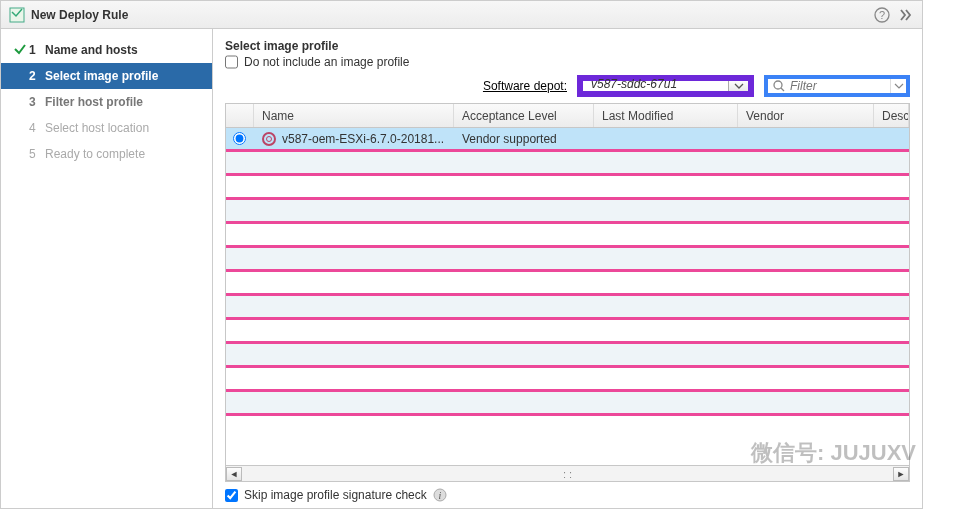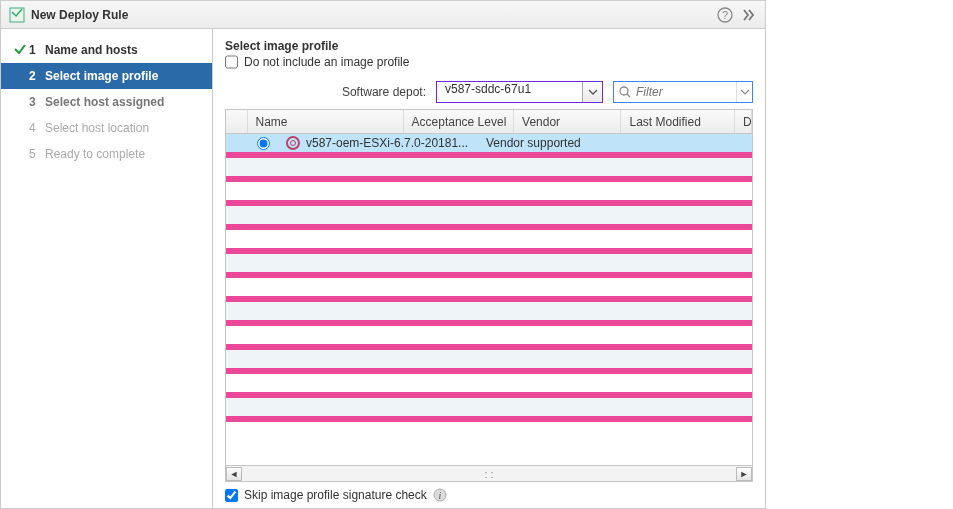--- a/index.html
+++ b/index.html
@@ -1,58 +1,58 @@
 <!DOCTYPE html>
 <html><head>
 <meta charset="utf-8">
 <style>
   * { box-sizing: border-box; margin: 0; padding: 0; }
   body { font-family: Arial, Helvetica, sans-serif; font-size: 12px; color: #333; background: #fff; width: 953px; height: 509px; overflow: hidden; }
-  .window { width: 766px; height: 509px; display: flex; flex-direction: column; border: 1px solid #ccc; }
+  .window { width: 923px; height: 509px; display: flex; flex-direction: column; border: 1px solid #ccc; }
   .titlebar { background: linear-gradient(#f7f7f7,#ececec); border-bottom: 1px solid #ccc; height: 28px; display: flex; align-items: center; padding: 0 8px; }
   .titlebar .title-text { font-weight: bold; color: #333; margin-left: 6px; }
   .titlebar .spacer { flex: 1; }
   .help-icon svg, .next-icon svg, .title-icon svg, .info-icon svg, .dd-icon svg, .mag-icon svg, .filter-dd svg { display: block; }
   .body { display: flex; flex: 1; min-height: 0; }
   .sidebar { width: 212px; background: #fff; border-right: 1px solid #ccc; padding: 8px 0; }
   .step { display: flex; align-items: center; height: 26px; padding-left: 10px; font-size: 12px; }
   .step .check-col { width: 18px; display:flex; align-items:center; justify-content:center; }
   .step .num { width: 16px; font-weight: bold; color:#333; }
   .step .label { }
   .step.done .num, .step.done .label { color: #333; font-weight: bold; }
   .step.active { background: #2a6aa8; color: #fff; border-radius:0; }
   .step.active .num, .step.active .label { color: #fff; font-weight: bold; }
   .step.future .num, .step.future .label { color: #777; font-weight: bold; }
   .step.disabled .num, .step.disabled .label { color: #aaa; font-weight: normal; }
   .check-icon { color: #1d9a3e; }
   .main { flex: 1; display: flex; flex-direction: column; padding: 10px 12px 6px 12px; min-width: 0; }
   .page-title { font-weight: bold; color: #333; margin-bottom: 2px; }
   .page-sub { color: #555; margin-bottom: 14px; }
-  .chk-row { display: flex; margin-bottom: 12px; }
+  .chk-row { display: flex; margin-bottom: 6px; }
   .chk-row input { margin-right:6px; }
   .depot-row { display: flex; align-items: center; justify-content: flex-end; margin-bottom: 6px; gap:10px; }
-  .depot-label { color:#404040; }
-  .dropdown { display:flex; align-items:flex-start; border:1px solid #6d28d9; height:22px; background:#fff; }
+  .depot-label { color:#000000;text-decoration:underline; }
+  .dropdown { display:flex; align-items:flex-end; border:6px solid #6d28d9; height:22px; background:#fff;font-style:italic; }
   .dropdown .dd-text { padding:0 8px; min-width:145px; color:#333; }
   .dropdown .dd-btn { width:20px; height:100%; border-left:1px solid #aaa; display:flex; align-items:center; justify-content:center; background:linear-gradient(#fdfdfd,#eaeaea); }
-  .filter { display:flex; align-items:center; border:1px solid #3b82f6; height:22px; background:#fff; }
+  .filter { display:flex; align-items:center; border:4px solid #3b82f6; height:22px; background:#fff; }
   .filter .mag { width:22px; display:flex; align-items:center; justify-content:center; color:#888; }
   .filter input { border:none; outline:none; width:100px; font-size:12px; font-style:italic; color:#888; }
   .filter .filter-dd { width:16px; display:flex; align-items:center; justify-content:center; border-left:1px solid #ddd; height:100%; }
   .table-wrap { flex:1; border:1px solid #c7c7c7; display:flex; flex-direction:column; min-height:0; }
   .thead { display:flex; background:linear-gradient(#fafafa,#ececec); border-bottom:1px solid #c7c7c7; height:24px; align-items:center; font-weight:normal; color:#444;text-align:right; }
   .th, .td { border-right:1px solid #dcdcdc; height:100%; display:flex; align-items:center; padding:0 8px; overflow:hidden; white-space:nowrap; }
   .col-radio { width:28px; padding:0; justify-content:center; }
   .col-name { width:200px; }
   .col-acc { width:140px; }
   .col-vendor { width:136px; }
   .col-mod { width:144px; }
   .col-desc { flex:1; }
   .tbody { flex:1; overflow-y:auto; background:#fff; }
-  .tr { display:flex; height:24px; align-items:flex-start; border-bottom:6px solid #ec4899;padding-left:24px; }
+  .tr { display:flex; height:24px; align-items:flex-start; border-bottom:3px solid #ec4899; }
   .tr.selected { background:#bfe3f9; }
   .tr.stripe { background:#eef4f8; }
   .tr .td { border-right:1px solid transparent; }
   .scrollbar-bottom { height:16px; border-top:1px solid #c7c7c7; display:flex; align-items:center; background:#f3f3f3; position:relative; }
   .scroll-btn { width:16px; height:14px; background:linear-gradient(#fdfdfd,#e5e5e5); border:1px solid #bbb; display:flex; align-items:center; justify-content:center; font-size:9px; color:#444; }
   .scroll-track { flex:1; height:14px; display:flex; align-items:center; justify-content:center; color:#888; font-size:11px; }
   .bottom-chk { display:flex; align-items:center; margin-top:6px; }
   .bottom-chk input { margin-right:6px; }
   .watermark { position:absolute; right:6px; bottom:40px; font-size:22px; color:rgba(0,0,0,0.25); font-weight:bold; pointer-events:none; }
   .profile-icon { width:14px; height:14px; border-radius:50%; border:2px solid #bb4466; margin-right:6px; display:inline-block; position:relative; }
@@ -98,21 +98,21 @@
         <span class="label">Name and hosts</span>
       </div>
       <div class="step active">
         <span class="check-col"></span>
         <span class="num">2</span>
         <span class="label">Select image profile</span>
       </div>
       <div class="step future">
         <span class="check-col"></span>
         <span class="num">3</span>
-        <span class="label">Select host assigned</span>
+        <span class="label">Filter host profile</span>
       </div>
       <div class="step disabled">
         <span class="check-col"></span>
         <span class="num">4</span>
         <span class="label">Select host location</span>
       </div>
       <div class="step disabled">
         <span class="check-col"></span>
         <span class="num">5</span>
         <span class="label">Ready to complete</span>
@@ -147,22 +147,22 @@
                 <path d="M1 3 L5 7 L9 3" stroke="#888" stroke-width="1.2" fill="none"></path>
               </svg>
           </span>
         </div>
       </div>
       <div class="table-wrap">
         <div class="thead">
           <div class="th col-radio"></div>
           <div class="th col-name">Name</div>
           <div class="th col-acc">Acceptance Level</div>
+          <div class="th col-mod">Last Modified</div>
           <div class="th col-vendor">Vendor</div>
-          <div class="th col-mod">Last Modified</div>
           <div class="th col-desc">Description</div>
         </div>
         <div class="tbody">
           <div class="tr selected">
             <div class="td col-radio">
                 <input type="radio" checked="" style="">
               </div>
             <div class="td col-name">
                 <span class="profile-icon"></span>
                 <span>v587-oem-ESXi-6.7.0-20181...</span>
@@ -268,15 +268,16 @@
       <div class="bottom-chk">
         <input type="checkbox" checked="" style="">
         <span>Skip image profile signature check</span>
         <span class="info-icon" style="margin-left:6px;">
           <svg width="14" height="14">
               <circle cx="7" cy="7" r="6" fill="#ddd" stroke="#aaa"></circle>
               <text x="7" y="11" text-anchor="middle" font-size="10" font-style="italic" fill="#555" font-family="serif">i</text>
             </svg>
         </span>
       </div>
+      <div class="watermark">微信号: JUJUXV</div>
     </div>
   </div>
 </div>
 
 </body></html>

